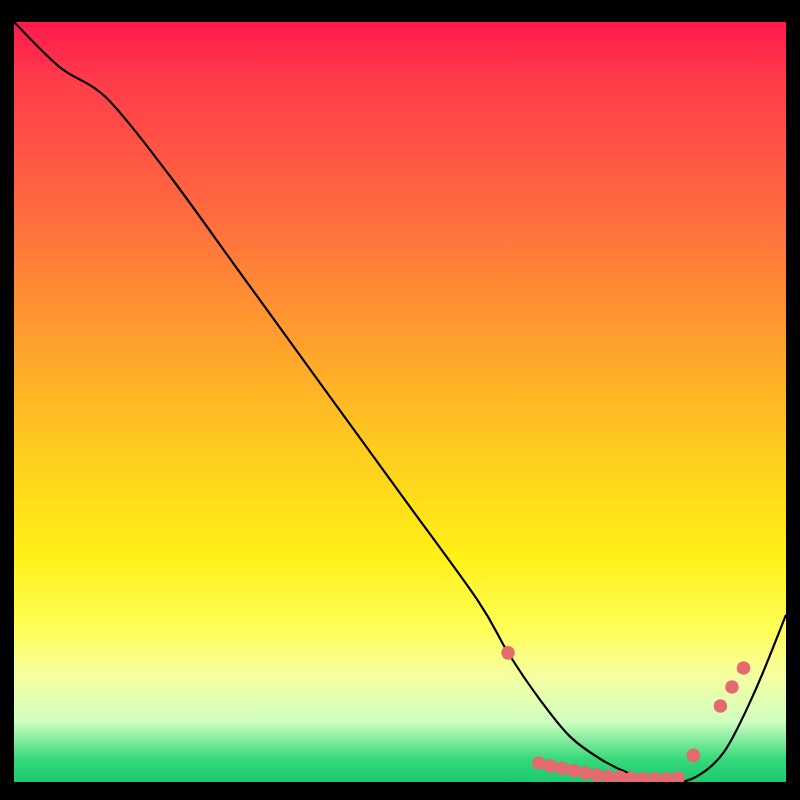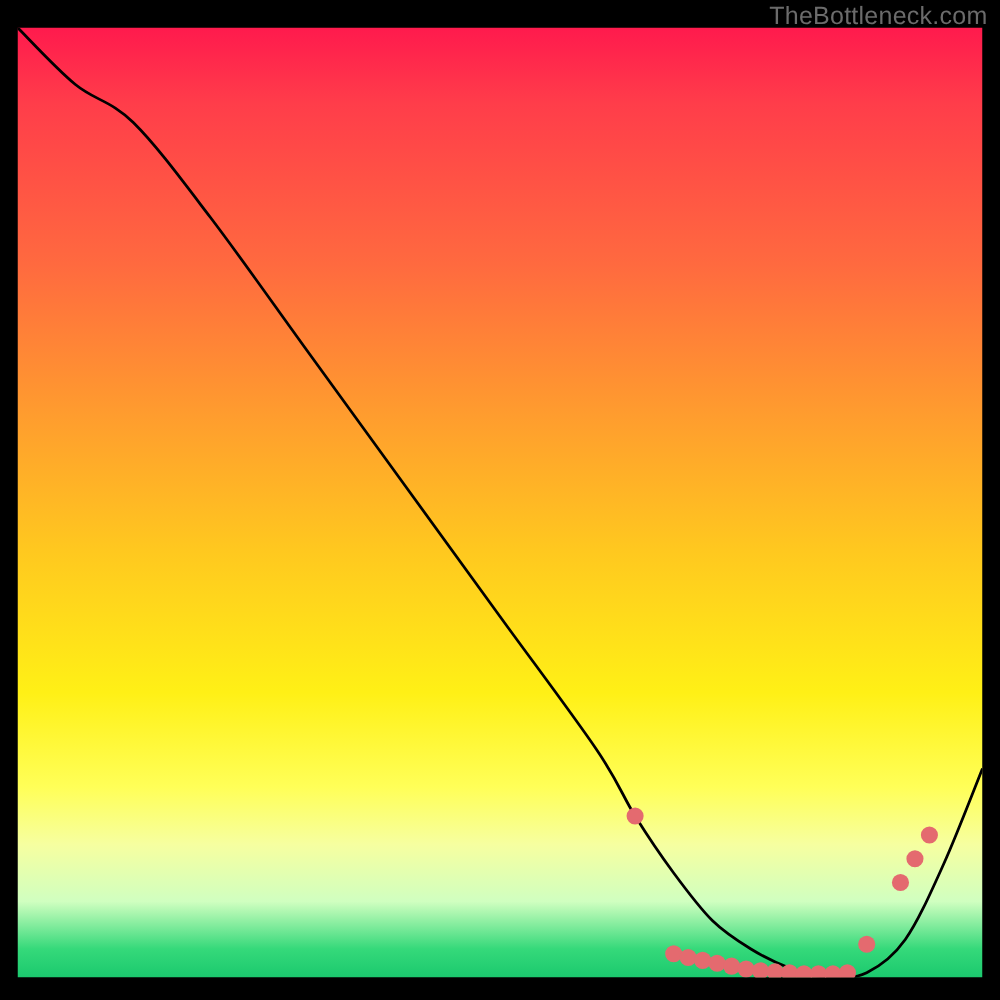--- a/index.html
+++ b/index.html
@@ -54,21 +54,20 @@
     left: 0;
     top: 0;
     width: 100%;
     height: 100%;
   }
 </style>
 </head>
 <body>
 
 <div class="chart-wrap">
-  <div class="watermark">TheBottleneck.com</div>
 
   <div class="plot-area">
     <svg class="curve" viewBox="0 0 772 760" preserveAspectRatio="none">
       <path id="curve-path" fill="none" stroke="#000000" stroke-width="2.2" d="M 0,0 C 7.72,7.600000000000004 30.880000000000003,32.93333333333336 46.32,45.60000000000002 C 61.76,58.26666666666669 74.62666666666667,58.266666666666666 92.64,76 C 110.65333333333334,93.73333333333333 131.24,121.60000000000001 154.4,152 C 177.56,182.4 205.86666666666667,222.9333333333333 231.6,258.4 C 257.3333333333333,293.8666666666667 283.06666666666666,329.33333333333337 308.8,364.8 C 334.53333333333336,400.26666666666665 360.26666666666665,435.73333333333335 386,471.2 C 411.73333333333335,506.66666666666663 445.18666666666667,551 463.2,577.6 C 481.2133333333333,604.2 483.78666666666663,614.3333333333333 494.08,630.8 C 504.37333333333333,647.2666666666667 514.6666666666667,662.4666666666667 524.96,676.4 C 535.2533333333333,690.3333333333333 545.5466666666667,704.2666666666667 555.84,714.4 C 566.1333333333333,724.5333333333333 576.4266666666667,730.8666666666667 586.72,737.2 C 597.0133333333333,743.5333333333334 607.3066666666667,748.6 617.6,752.4 C 627.8933333333333,756.1999999999999 638.1866666666667,759.3666666666667 648.48,760 C 658.7733333333333,760.6333333333333 669.0666666666667,761.2666666666667 679.36,756.2 C 689.6533333333333,751.1333333333334 699.9466666666667,744.1666666666667 710.24,729.6 C 720.5333333333333,715.0333333333333 730.8266666666667,691.5999999999999 741.12,668.8 C 751.4133333333333,646 766.8533333333334,605.4666666666666 772,592.8"></path>
       <g id="marker-group">
           <circle cx="494.08" cy="630.8" r="6.84" fill="#e46a6f"></circle>
           <circle cx="524.96" cy="741" r="6.84" fill="#e46a6f"></circle>
           <circle cx="536.54" cy="744.04" r="6.84" fill="#e46a6f"></circle>
           <circle cx="548.12" cy="746.32" r="6.84" fill="#e46a6f"></circle>
           <circle cx="559.6999999999999" cy="748.6" r="6.84" fill="#e46a6f"></circle>

